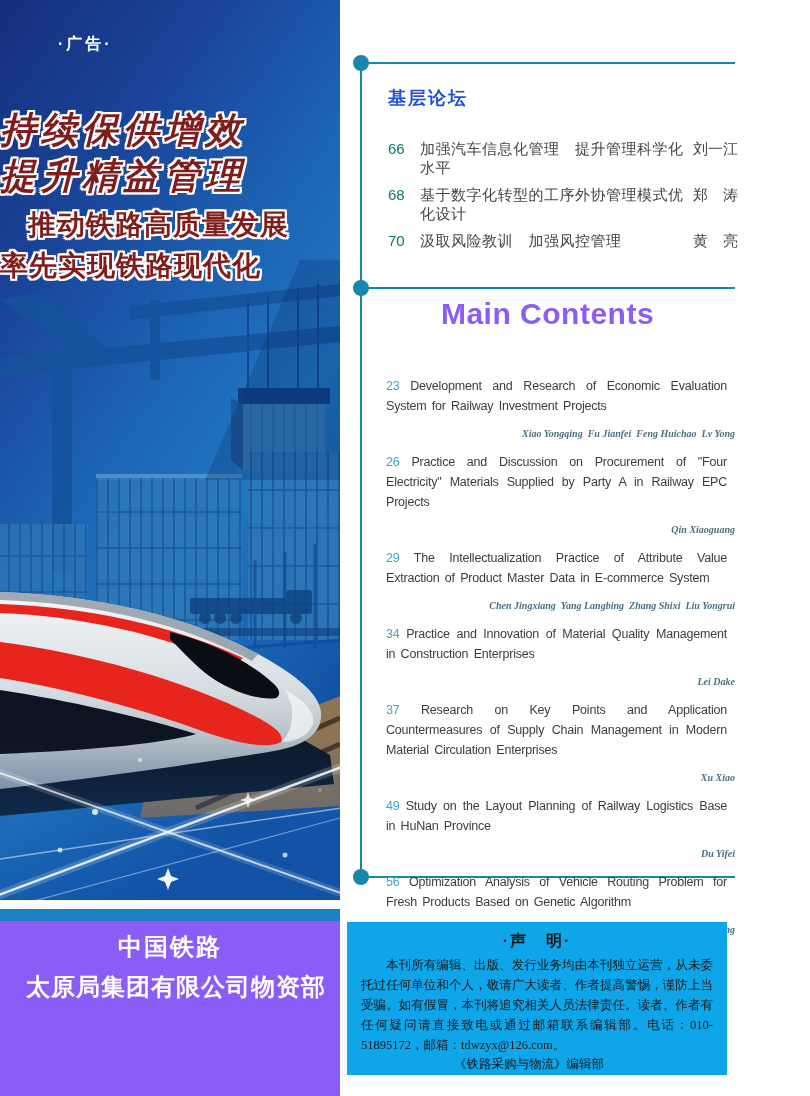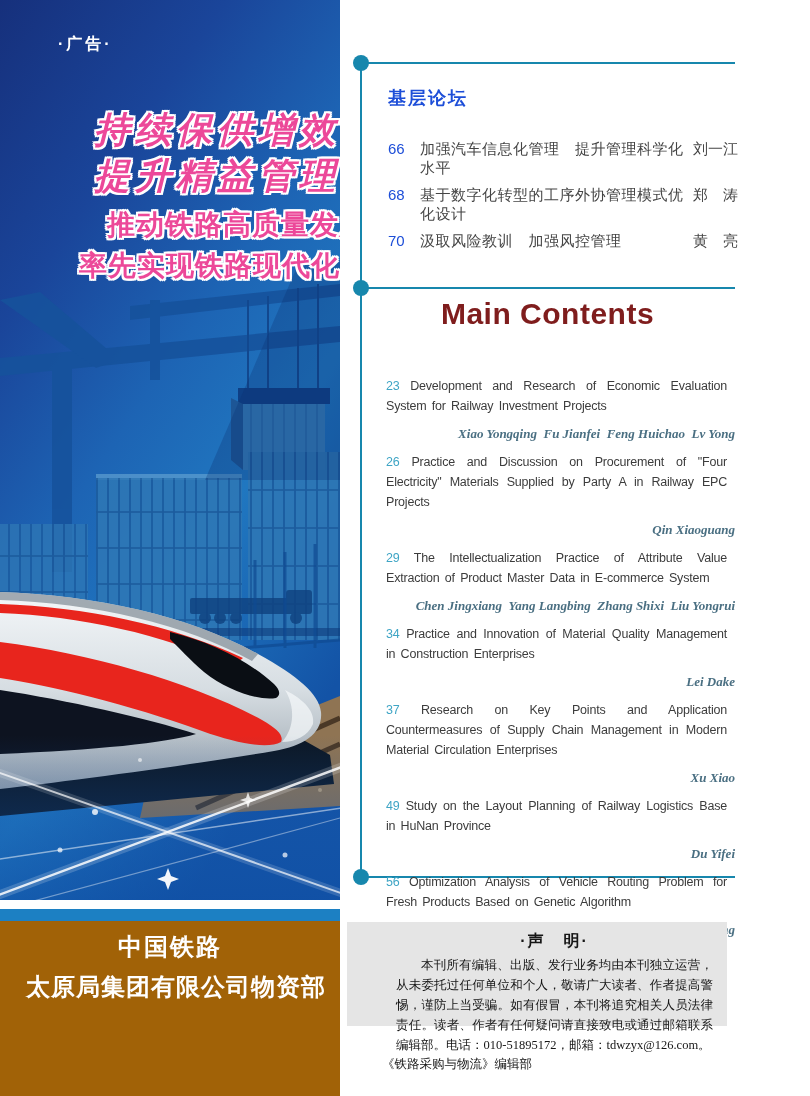--- a/index.html
+++ b/index.html
@@ -8,82 +8,82 @@
     font-family:"Liberation Sans",sans-serif;overflow:hidden;
   }
   
   .ad-panel{position:absolute;left:0;top:0;width:340px;height:900px;overflow:hidden;}
   .ad-panel svg{position:absolute;left:0;top:0;}
   .ad-label{
     position:absolute;left:58px;top:34px;color:#ffffff;font-size:16px;
     letter-spacing:3px;font-weight:bold;
   }
   .slogan{
-    position:absolute;left:0;width:100%;text-align:right;color:#ec4899;font-weight:900;
+    position:absolute;left:0;width:100%;text-align:left;color:#7f1d1d;font-weight:900;
     text-shadow:-2px -2px 0 #fff,2px -2px 0 #fff,-2px 2px 0 #fff,2px 2px 0 #fff,
                 -2px 0 0 #fff,2px 0 0 #fff,0 -2px 0 #fff,0 2px 0 #fff;
     white-space:nowrap;
   }
   .slogan.script{font-size:36px;font-style:italic;letter-spacing:5px;
     font-family:"Liberation Serif",serif;}
   .slogan.bold{font-size:28px;letter-spacing:1px;}
   .s1{top:106px;} .s2{top:152px;} .s3{top:206px;padding-left:28px;} .s4{top:247px;}
   
   .strip{position:absolute;left:0;top:909px;width:340px;height:12px;background:#1c80c3;}
   .ad-footer{
-    position:absolute;left:0;top:921px;width:340px;height:175px;background:#a16207;
+    position:absolute;left:0;top:921px;width:340px;height:175px;background:#8b5cf6;
     color:#ffffff;text-align:center;
   }
   .ad-footer .l1{margin-top:10px;font-size:24px;font-weight:bold;letter-spacing:2px;}
   .ad-footer .l2{margin-top:8px;font-size:24px;font-weight:bold;letter-spacing:1px;padding-left:12px;}
   
   .vline{position:absolute;left:360px;top:62px;width:2px;height:816px;background:#1787ad;}
   .hline{position:absolute;left:360px;width:375px;height:2px;background:#1787ad;}
   .h1{top:62px;} .h2{top:287px;} .h3{top:876px;}
   .dot{position:absolute;width:16px;height:16px;border-radius:50%;background:#1787ad;left:353px;}
   .d1{top:55px;} .d2{top:280px;} .d3{top:869px;}
   
   .forum-header{
     position:absolute;left:388px;top:86px;font-size:18px;font-weight:bold;
     color:#1d4ed8;letter-spacing:2px;
   }
   .forum-list{position:absolute;left:388px;top:134px;width:350px;}
   .f-row{display:flex;align-items:flex-start;height:46px;padding-top:6px;box-sizing:border-box;
     font-size:15px;color:#454545;}
-  .f-page{width:32px;color:#1d4ed8;flex:none;}
+  .f-page{width:32px;color:#0f766e;flex:none;}
   .f-title{flex:1;letter-spacing:0.5px;}
   .f-author{flex:none;margin-left:8px;white-space:pre;}
   
   .main-title{
     position:absolute;left:360px;top:297px;width:375px;text-align:center;
-    font-size:30px;font-weight:800;color:#7f1d1d;letter-spacing:0.5px;
+    font-size:30px;font-weight:800;color:#8b5cf6;letter-spacing:0.5px;
   }
   .main-list{position:absolute;left:378px;top:368px;width:357px;}
   .m-entry{min-height:60px;}
   .m-title{
     margin:8px;font-size:12.5px;line-height:20px;color:#3c3c3c;
     text-align:justify;text-align-last:left;letter-spacing:-0.2px;word-spacing:2px;
   }
   .m-page{color:#3fa5c5;}
   .m-authors{
     font-family:"Liberation Serif",serif;font-style:italic;font-weight:600;
-    font-size:13px;line-height:20px;color:#4a6f82;text-align:right;white-space:pre;
+    font-size:10px;line-height:20px;color:#4a6f82;text-align:right;white-space:pre;
   }
   
   .statement{
-    position:absolute;left:347px;top:922px;width:380px;height:104px;
-    background:#e5e5e5;box-sizing:border-box;color:#161616;padding-left:35px;
+    position:absolute;left:347px;top:922px;width:380px;height:153px;
+    background:#0ea5e9;box-sizing:border-box;color:#161616;
   }
   .st-title{text-align:center;margin-top:9px;font-size:16px;font-weight:bold;letter-spacing:2px;}
   .st-body{
     margin:3px 14px 0 14px;font-family:"Liberation Serif",serif;font-size:12.5px;
     line-height:20px;text-align:justify;text-indent:2em;
   }
   .st-sign{
-    margin:1px 16px 0 0;font-family:"Liberation Serif",serif;font-size:12.5px;text-align:left;
+    margin:1px 16px 0 0;font-family:"Liberation Serif",serif;font-size:12.5px;text-align:center;
   }
 </style>
 </head>
 <body>
 
 <div class="ad-panel">
   <svg viewBox="0 0 340 900" width="340" height="900">
     <defs>
       <linearGradient id="sky" x1="0" y1="0" x2="0.55" y2="1">
         <stop offset="0" stop-color="#16307c"></stop>

